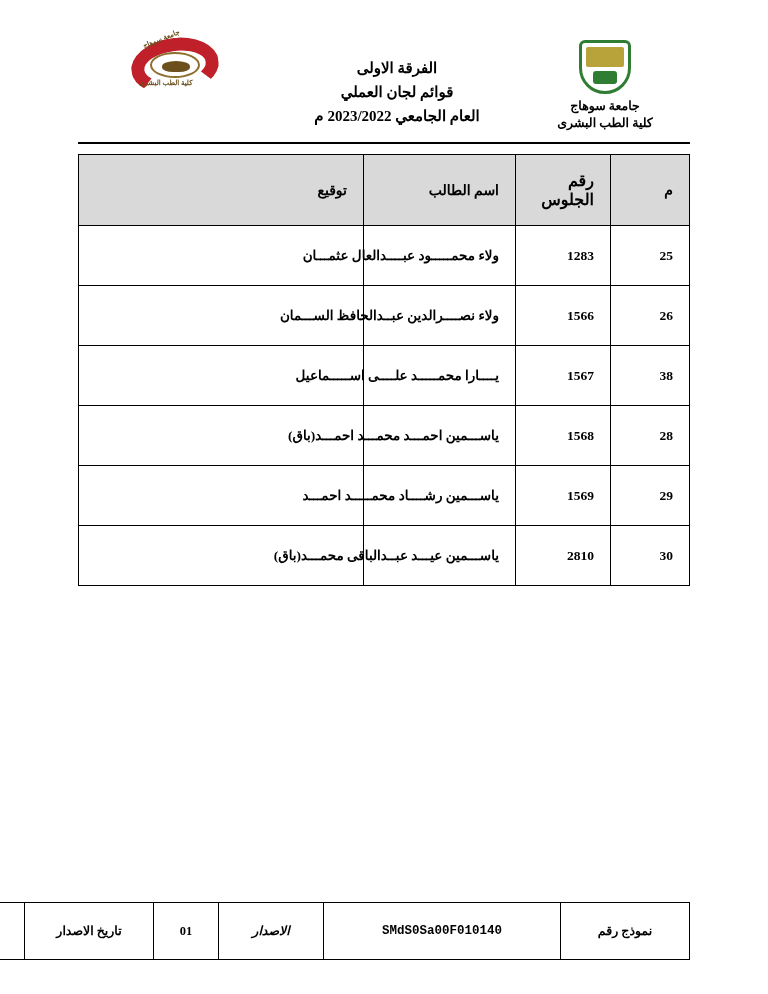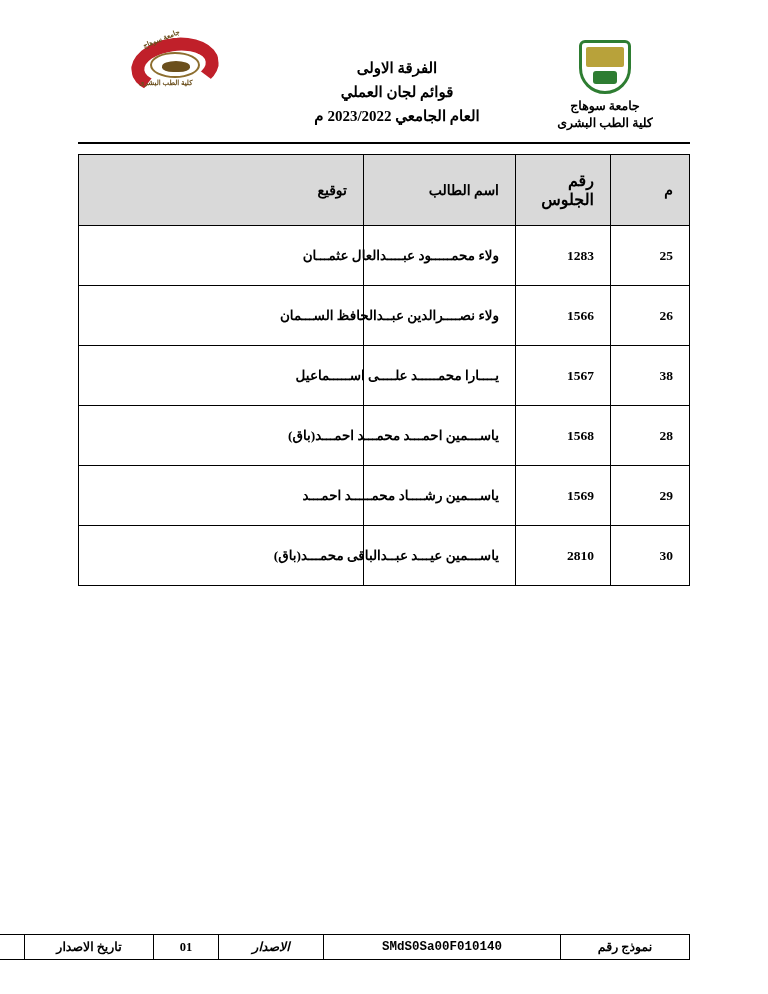--- a/index.html
+++ b/index.html
@@ -241,21 +241,21 @@
     direction: rtl;
   }
   table.footer-tbl td {
     border: 1px solid #000;
     height: 24px;
     text-align: center;
     vertical-align: middle;
     font-size: 12.5px;
     font-weight: bold;
     color: #000;
-    padding: 0 4px;
+    padding: 16px 4px;
   }
   td.f-label-form { width: 120px; }
   td.f-code { width: 228px; font-family: Liberation Mono, monospace; }
   td.f-label-ver { width: 96px; font-style: italic; }
   td.f-ver { width: 56px; }
   td.f-label-date { width: 120px; }
   td.f-date { width: 110px; }
 </style>
 </head>
 <body>

